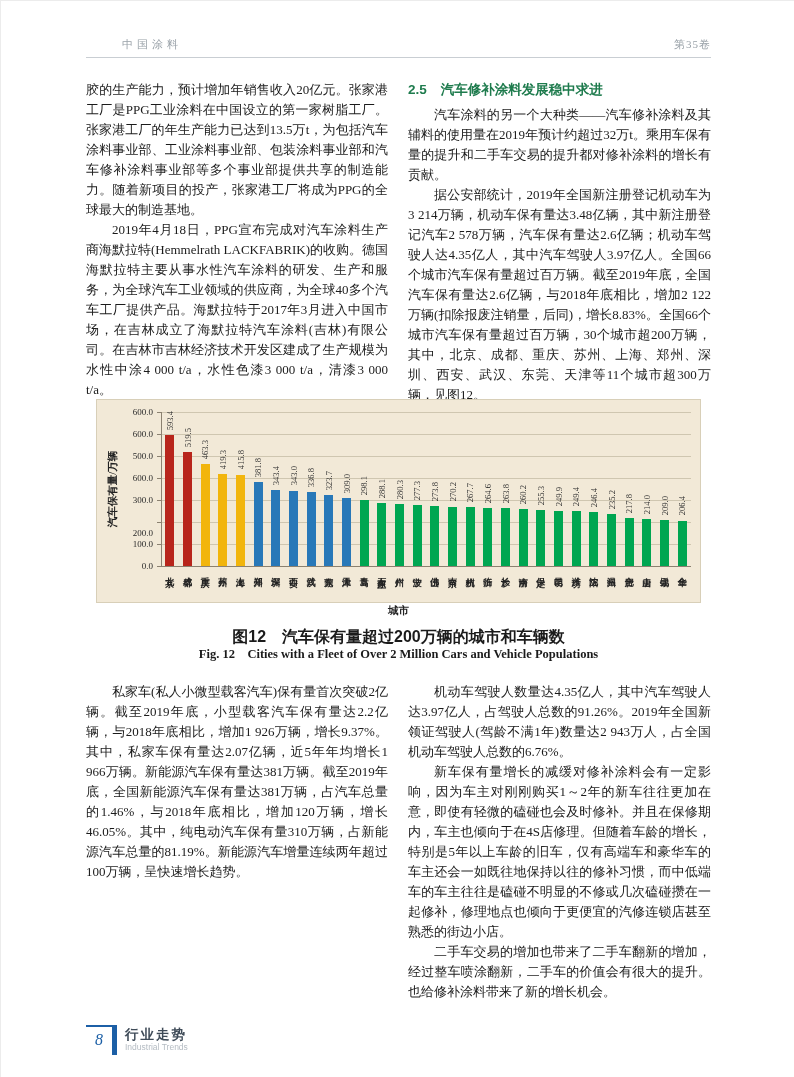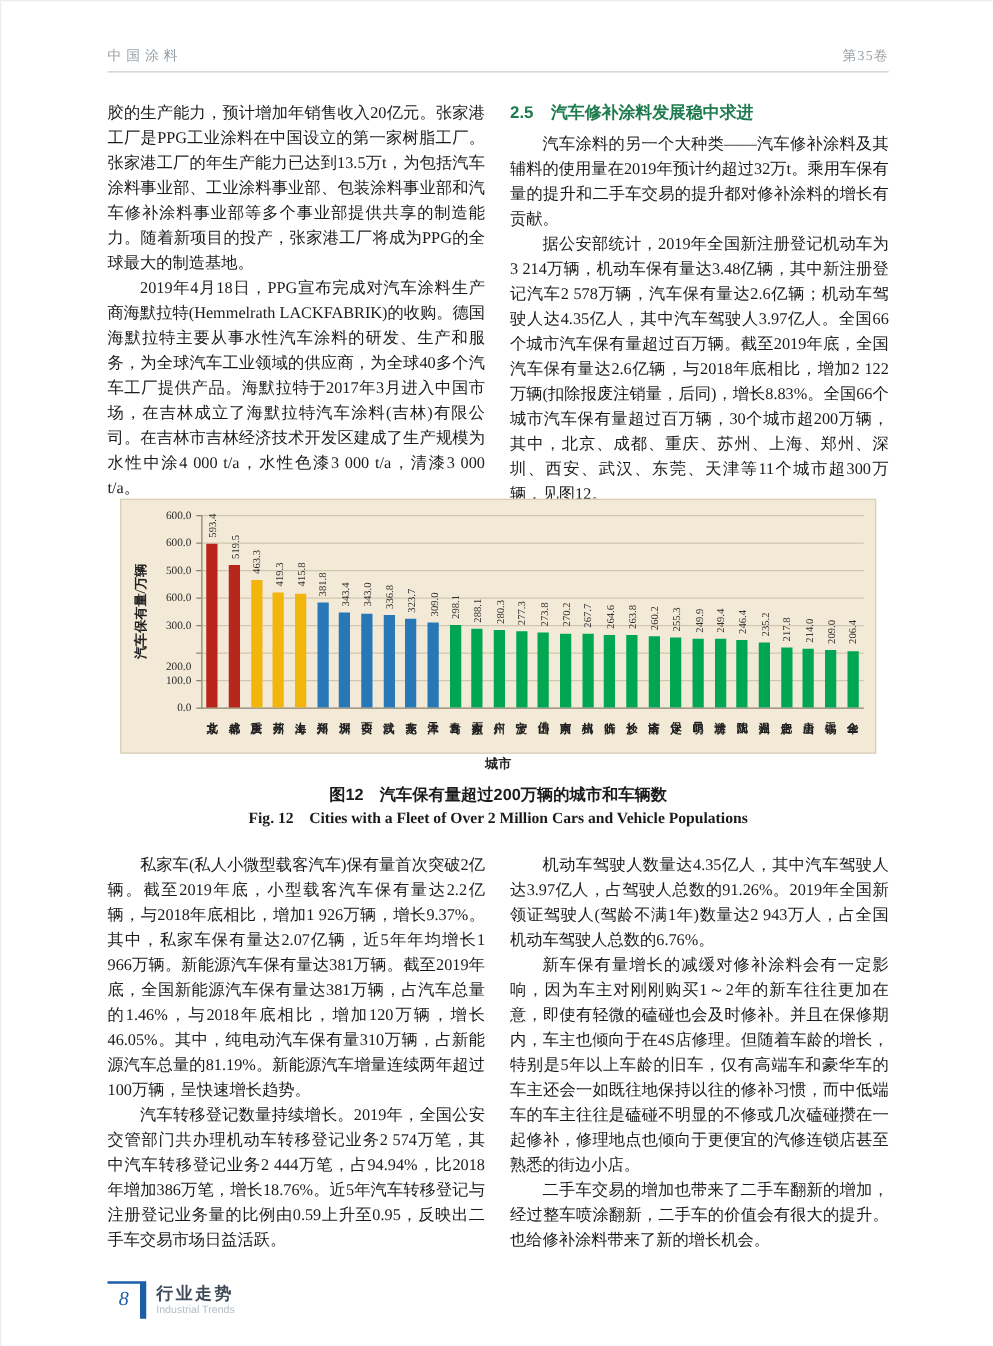--- a/index.html
+++ b/index.html
@@ -2,21 +2,21 @@
 <html><head>
 <meta charset="utf-8">
 <style>
   html,body{margin:0;padding:0;background:#fff;}
   .page{position:relative;width:794px;height:1077px;margin:0 auto;background:#ffffff;
         border:1px solid #ececec;overflow:hidden;
         font-family:"Liberation Serif","DejaVu Serif",serif;color:#1b1b1b;}
   
   .hdr{position:absolute;left:85px;top:36px;width:625px;height:20px;
        border-bottom:1px solid #c9ced3;font-size:11px;color:#99a1a8;}
-  .hdr .jname{float:left;letter-spacing:4px;}
+  .hdr .jname{float:left;letter-spacing:4px;margin-left:36px;}
   .hdr .vol{float:right;letter-spacing:1px;}
   
   .col{position:absolute;font-size:13px;line-height:20px;text-align:justify;}
   .col p{margin:0;text-indent:2em;}
   .col p.flush{text-indent:0;}
   .c-lt{left:85px;top:79px;width:302px;}
   .c-rt{left:407px;top:79px;width:303px;}
   .c-lb{left:85px;top:681px;width:302px;}
   .c-rb{left:407px;top:681px;width:303px;}
   h3.section{margin:0 0 5px 0;font-family:"Liberation Sans","DejaVu Sans",sans-serif;
@@ -33,21 +33,21 @@
   .vlabel{position:absolute;writing-mode:vertical-rl;transform:rotate(180deg);
           font-size:8.5px;color:#333;line-height:10px;}
   .citylabel{position:absolute;writing-mode:vertical-rl;text-orientation:upright;
              font-size:9px;font-weight:bold;color:#222;line-height:11px;letter-spacing:1px;}
   .ytitle{position:absolute;left:-61px;top:82px;width:154px;height:14px;text-align:center;
           transform:rotate(-90deg);font-size:10.5px;font-weight:bold;color:#222;}
   .xtitle{position:absolute;left:95px;top:603px;width:605px;text-align:center;
           font-size:10.5px;font-weight:bold;color:#222;}
   
   .cap{position:absolute;left:85px;width:625px;text-align:center;font-weight:bold;}
-  .cap-cn{top:626px;font-family:"Liberation Sans","DejaVu Sans",sans-serif;font-size:13px;}
+  .cap-cn{top:626px;font-family:"Liberation Sans","DejaVu Sans",sans-serif;font-size:16px;}
   .cap-en{top:645px;font-size:12.5px;}
   
   .footer{position:absolute;left:85px;top:1024px;display:flex;align-items:flex-start;}
   .pgbox{width:26px;height:26px;border-top:2px solid #1c5fa6;text-align:center;}
   .pgnum{font-style:italic;font-size:16px;color:#1c5fa6;line-height:26px;}
   .pgbar{width:5px;height:30px;background:#1c5fa6;}
   .ftxt{margin-left:8px;padding-top:2px;font-family:"Liberation Sans","DejaVu Sans",sans-serif;}
   .ftxt .cn{font-size:13.5px;font-weight:bold;color:#3f4b58;letter-spacing:2px;line-height:15px;}
   .ftxt .en{font-size:8.5px;color:#b5bcc3;line-height:11px;}
 </style>
@@ -192,21 +192,20 @@
       <div class="vlabel" style="left: 580.167px; bottom: 86.408px;">206.4</div>
       <div class="citylabel" style="left: 579.167px; top: 170px;">金华</div>
     </div>
   <div class="xtitle">城市</div>
 
   <div class="cap cap-cn">图12　汽车保有量超过200万辆的城市和车辆数</div>
   <div class="cap cap-en">Fig. 12　Cities with a Fleet of Over 2 Million Cars and Vehicle Populations</div>
 
   <div class="col c-lb">
     <p>私家车(私人小微型载客汽车)保有量首次突破2亿辆。截至2019年底，小型载客汽车保有量达2.2亿辆，与2018年底相比，增加1 926万辆，增长9.37%。其中，私家车保有量达2.07亿辆，近5年年均增长1 966万辆。新能源汽车保有量达381万辆。截至2019年底，全国新能源汽车保有量达381万辆，占汽车总量的1.46%，与2018年底相比，增加120万辆，增长46.05%。其中，纯电动汽车保有量310万辆，占新能源汽车总量的81.19%。新能源汽车增量连续两年超过100万辆，呈快速增长趋势。</p>
-    <p>汽车转移登记数量持续增长。2019年，全国公安交管部门共办理机动车转移登记业务2 574万笔，其中汽车转移登记业务2 444万笔，占94.94%，比2018年增加386万笔，增长18.76%。近5年汽车转移登记与注册登记业务量的比例由0.59上升至0.95，反映出二手车交易市场日益活跃。</p>
   </div>
 
   <div class="col c-rb">
     <p>机动车驾驶人数量达4.35亿人，其中汽车驾驶人达3.97亿人，占驾驶人总数的91.26%。2019年全国新领证驾驶人(驾龄不满1年)数量达2 943万人，占全国机动车驾驶人总数的6.76%。</p>
     <p>新车保有量增长的减缓对修补涂料会有一定影响，因为车主对刚刚购买1～2年的新车往往更加在意，即使有轻微的磕碰也会及时修补。并且在保修期内，车主也倾向于在4S店修理。但随着车龄的增长，特别是5年以上车龄的旧车，仅有高端车和豪华车的车主还会一如既往地保持以往的修补习惯，而中低端车的车主往往是磕碰不明显的不修或几次磕碰攒在一起修补，修理地点也倾向于更便宜的汽修连锁店甚至熟悉的街边小店。</p>
     <p>二手车交易的增加也带来了二手车翻新的增加，经过整车喷涂翻新，二手车的价值会有很大的提升。也给修补涂料带来了新的增长机会。</p>
   </div>
 
   <div class="footer">
     <div class="pgbox">

